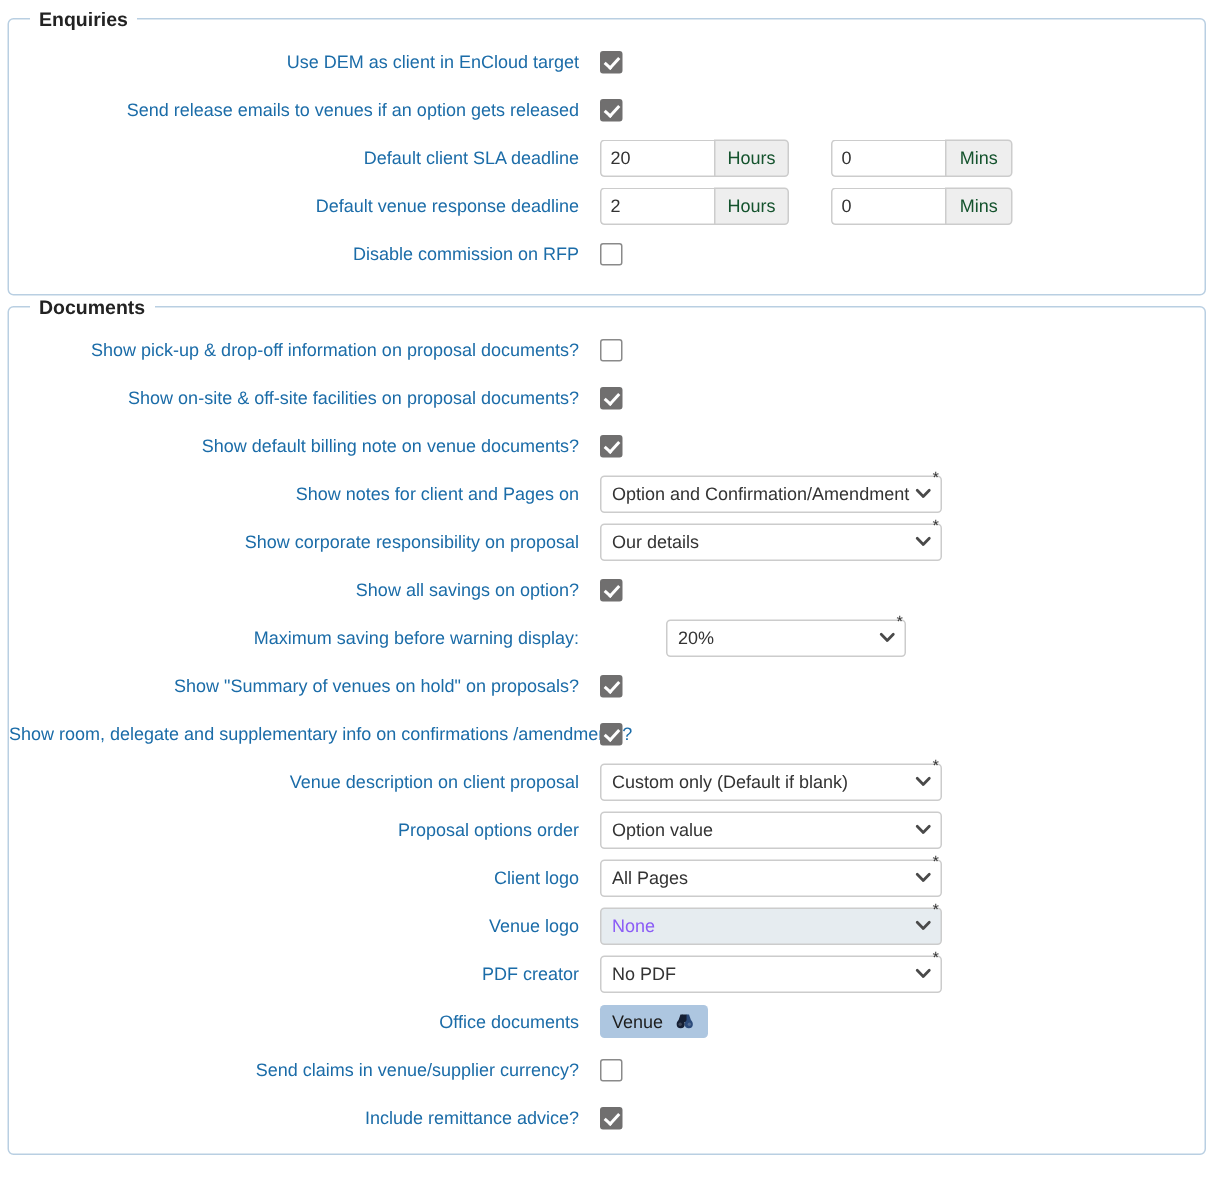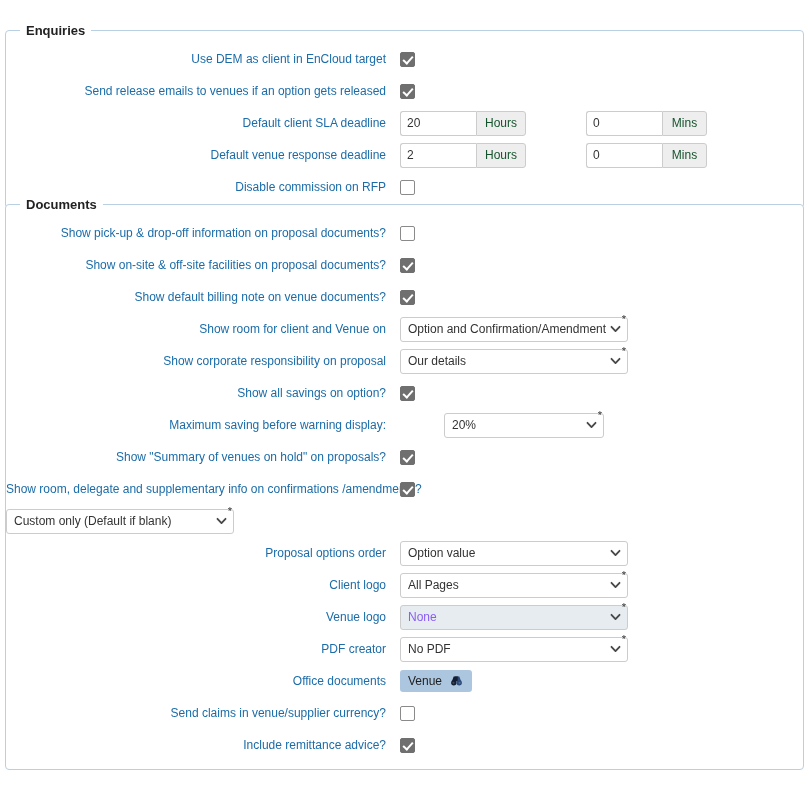--- a/index.html
+++ b/index.html
@@ -39,21 +39,21 @@
     font-weight: bold;
     color: #222222;
     padding: 0 6px;
     margin-left: 14px;
     line-height: 1;
   }
 
   #panel-enquiries {
     position: absolute;
     left: 5px;
-    top: 24px;
+    top: 6px;
     width: 799px;
     height: 191px;
   }
   #panel-documents {
     position: absolute;
     left: 5px;
     top: 198px;
     width: 799px;
     height: 572px;
   }
@@ -76,21 +76,20 @@
     box-sizing: border-box;
     color: #1b6ca8;
     font-size: 12px;
     line-height: 14px;
     white-space: nowrap;
   }
   .row-control {
     flex: 0 0 auto;
     display: flex;
     align-items: center;
-    gap: 32px;
   }
 
   
   .cb {
     width: 15px;
     height: 15px;
     box-sizing: border-box;
     border: 1px solid #8a8a8a;
     border-radius: 2px;
     background: #ffffff;
@@ -283,21 +282,21 @@
             <div class="cb checked" role="checkbox" aria-checked="true"></div>
           </div>
         </div>
         <div class="row">
           <div class="row-label">Show default billing note on venue documents?</div>
           <div class="row-control">
             <div class="cb checked" role="checkbox" aria-checked="true"></div>
           </div>
         </div>
         <div class="row">
-          <div class="row-label">Show room for client and Venue on</div>
+          <div class="row-label">Show notes for client and Pages on</div>
           <div class="row-control">
             <div class="sel-wrap">
               <div class="sel" role="combobox">Option and Confirmation/Amendment</div>
               <span class="chev">
                 <svg viewBox="0 0 12 12" width="11" height="11" aria-hidden="true">
                   <path d="M1.6 3.6 L6 8.2 L10.4 3.6" fill="none" stroke="#4a4a4a" stroke-width="2" stroke-linecap="round" stroke-linejoin="round"></path>
                 </svg>
               </span>
               <span class="req-star">*</span>
             </div>
@@ -343,20 +342,21 @@
             <div class="cb checked" role="checkbox" aria-checked="true"></div>
           </div>
         </div>
         <div class="row">
           <div class="row-label">Show room, delegate and supplementary info on confirmations /amendments?</div>
           <div class="row-control">
             <div class="cb checked" role="checkbox" aria-checked="true"></div>
           </div>
         </div>
         <div class="row">
+          <div class="row-label">Venue description on client proposal</div>
           <div class="row-control">
             <div class="sel-wrap">
               <div class="sel" role="combobox">Custom only (Default if blank)</div>
               <span class="chev">
                 <svg viewBox="0 0 12 12" width="11" height="11" aria-hidden="true">
                   <path d="M1.6 3.6 L6 8.2 L10.4 3.6" fill="none" stroke="#4a4a4a" stroke-width="2" stroke-linecap="round" stroke-linejoin="round"></path>
                 </svg>
               </span>
               <span class="req-star">*</span>
             </div>

